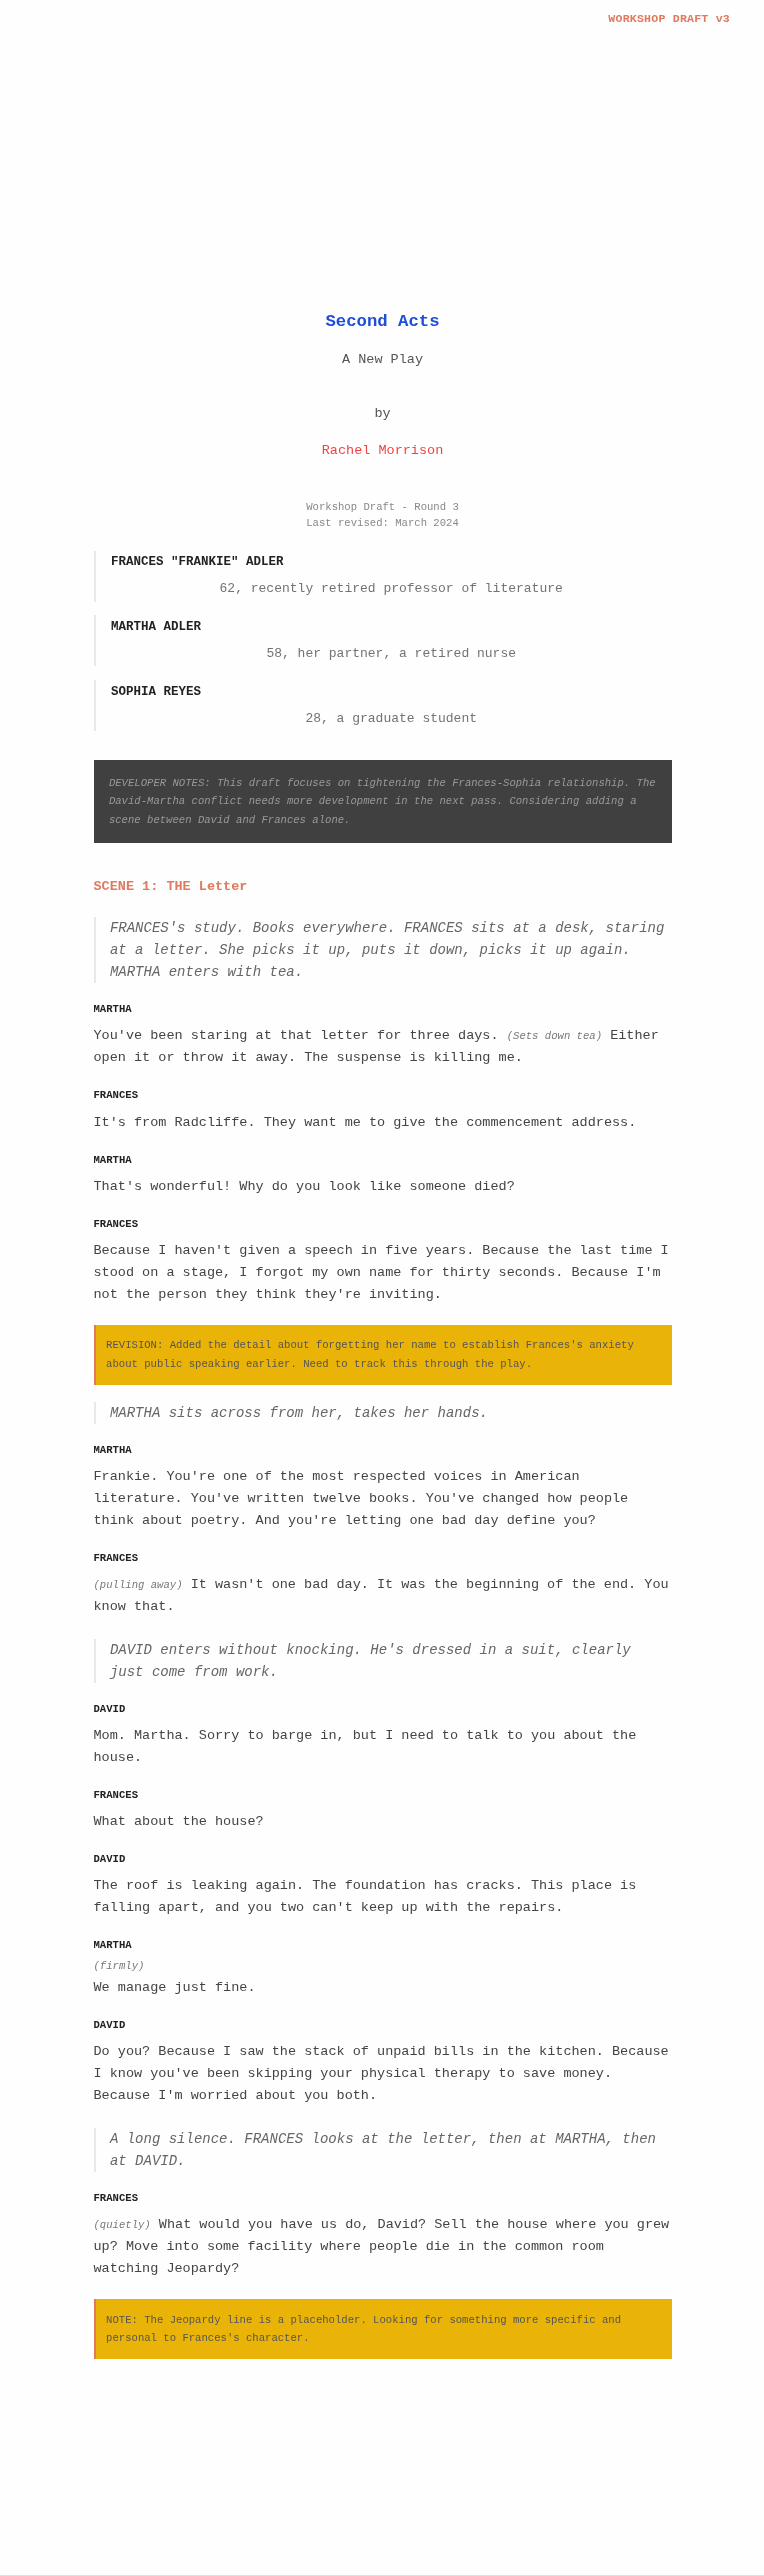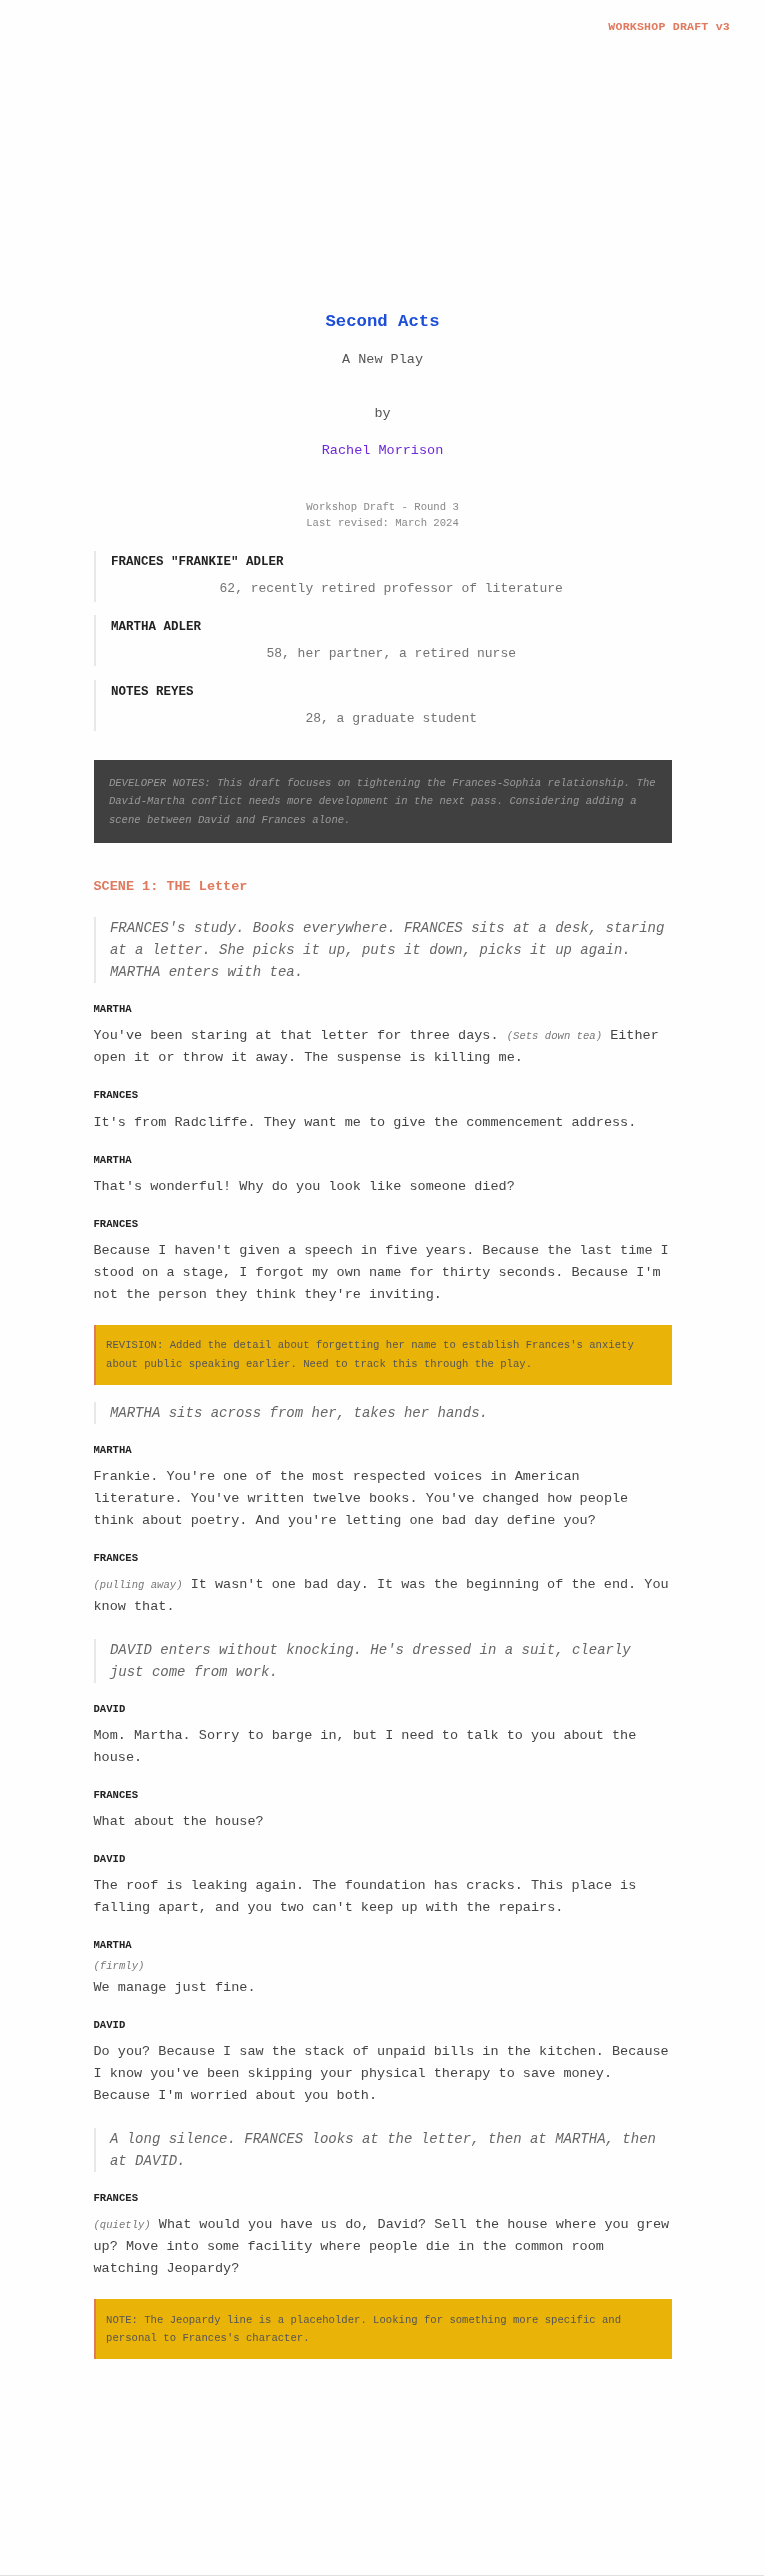--- a/index.html
+++ b/index.html
@@ -11,21 +11,21 @@
       width: 765px;
       min-height: 2576px;
       position: relative;
       font-family: "Liberation Mono", "DejaVu Sans Mono", monospace;
       color: #333333;
       border-bottom: 1.9px solid #e0e0e0;
       box-sizing: border-box;
     }
     .draft-badge {
       position: absolute;
-      top: 20px;
+      top: 12px;
       right: 35px;
       font-size: 11.6px;
       font-weight: bold;
       color: #e07a5f;
       letter-spacing: 0.2px;
     }
     .page {
       width: 578px;
       margin: 0 auto;
       padding-top: 309px;
@@ -47,21 +47,21 @@
       line-height: 19px;
     }
     .by {
       font-size: 13.5px;
       color: #555555;
       margin-top: 35px;
       line-height: 19px;
     }
     .author {
       font-size: 13.5px;
-      color: #6d28d9;
+      color: #ef4444;
       margin-top: 17.3px;
       line-height: 19px;
     }
     .meta {
       margin-top: 39px;
       font-size: 10.6px;
       color: #888888;
       line-height: 16.4px;
     }
     .characters-heading {
@@ -181,21 +181,21 @@
   <div class="character-list">
     <div class="character">
       <div class="character-name">FRANCES "FRANKIE" ADLER</div>
       <div class="character-desc">62, recently retired professor of literature</div>
     </div>
     <div class="character">
       <div class="character-name">MARTHA ADLER</div>
       <div class="character-desc">58, her partner, a retired nurse</div>
     </div>
     <div class="character">
-      <div class="character-name">NOTES REYES</div>
+      <div class="character-name">SOPHIA REYES</div>
       <div class="character-desc">28, a graduate student</div>
     </div>
   </div>
 
   <div class="dev-notes">DEVELOPER NOTES: This draft focuses on tightening the Frances-Sophia relationship. The David-Martha conflict needs more development in the next pass. Considering adding a scene between David and Frances alone.</div>
 
   <div class="scene-heading">SCENE 1: THE Letter</div>
 
   <div class="stage-direction">FRANCES's study. Books everywhere. FRANCES sits at a desk, staring at a letter. She picks it up, puts it down, picks it up again. MARTHA enters with tea.</div>
 

